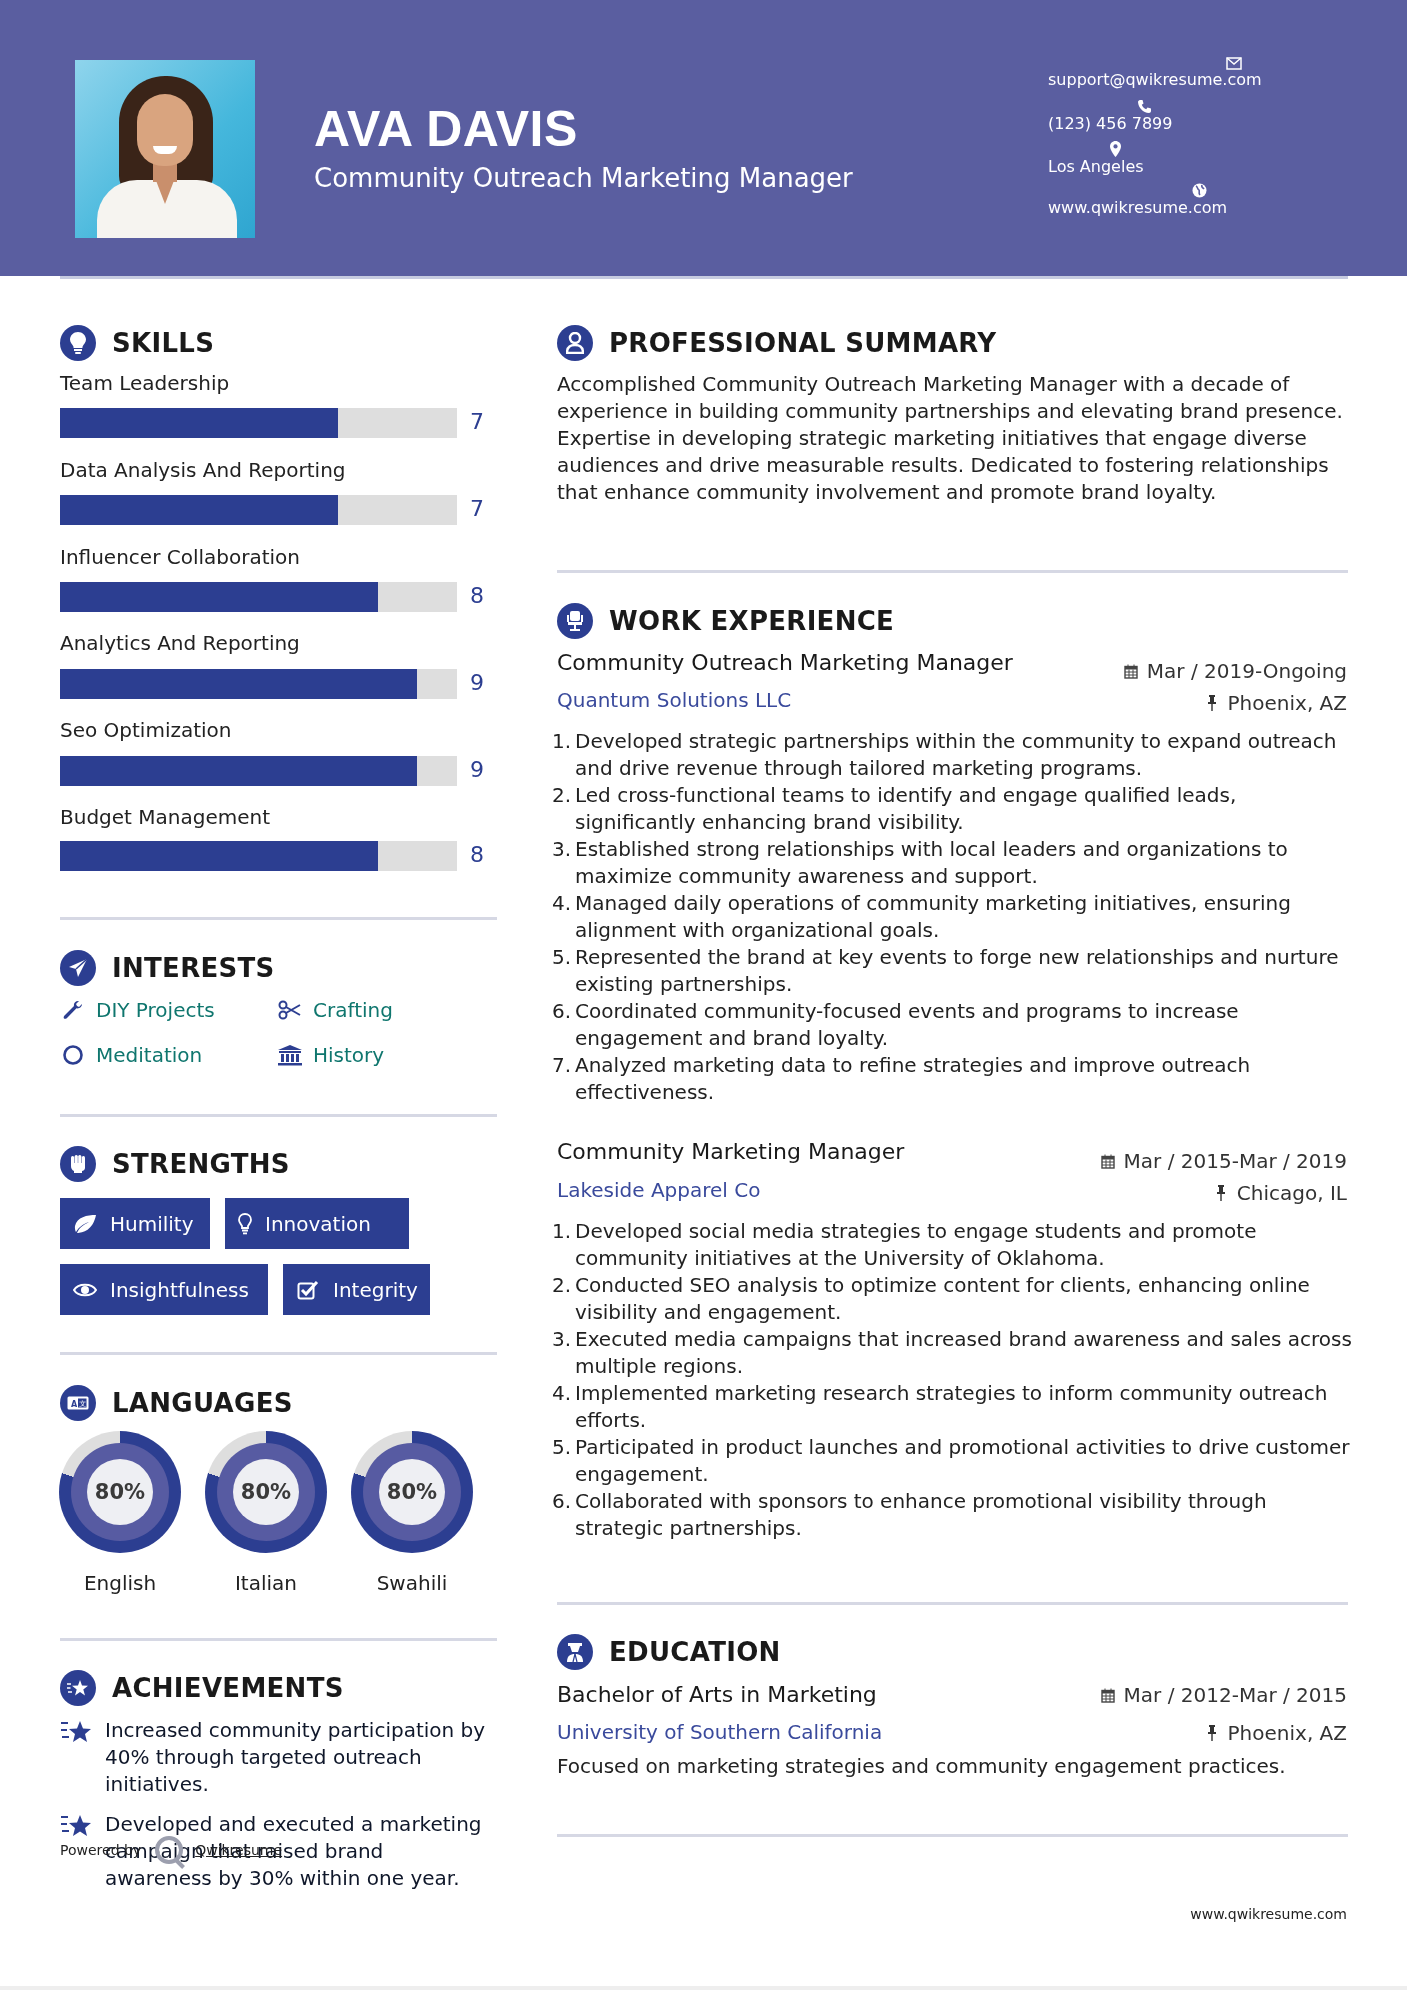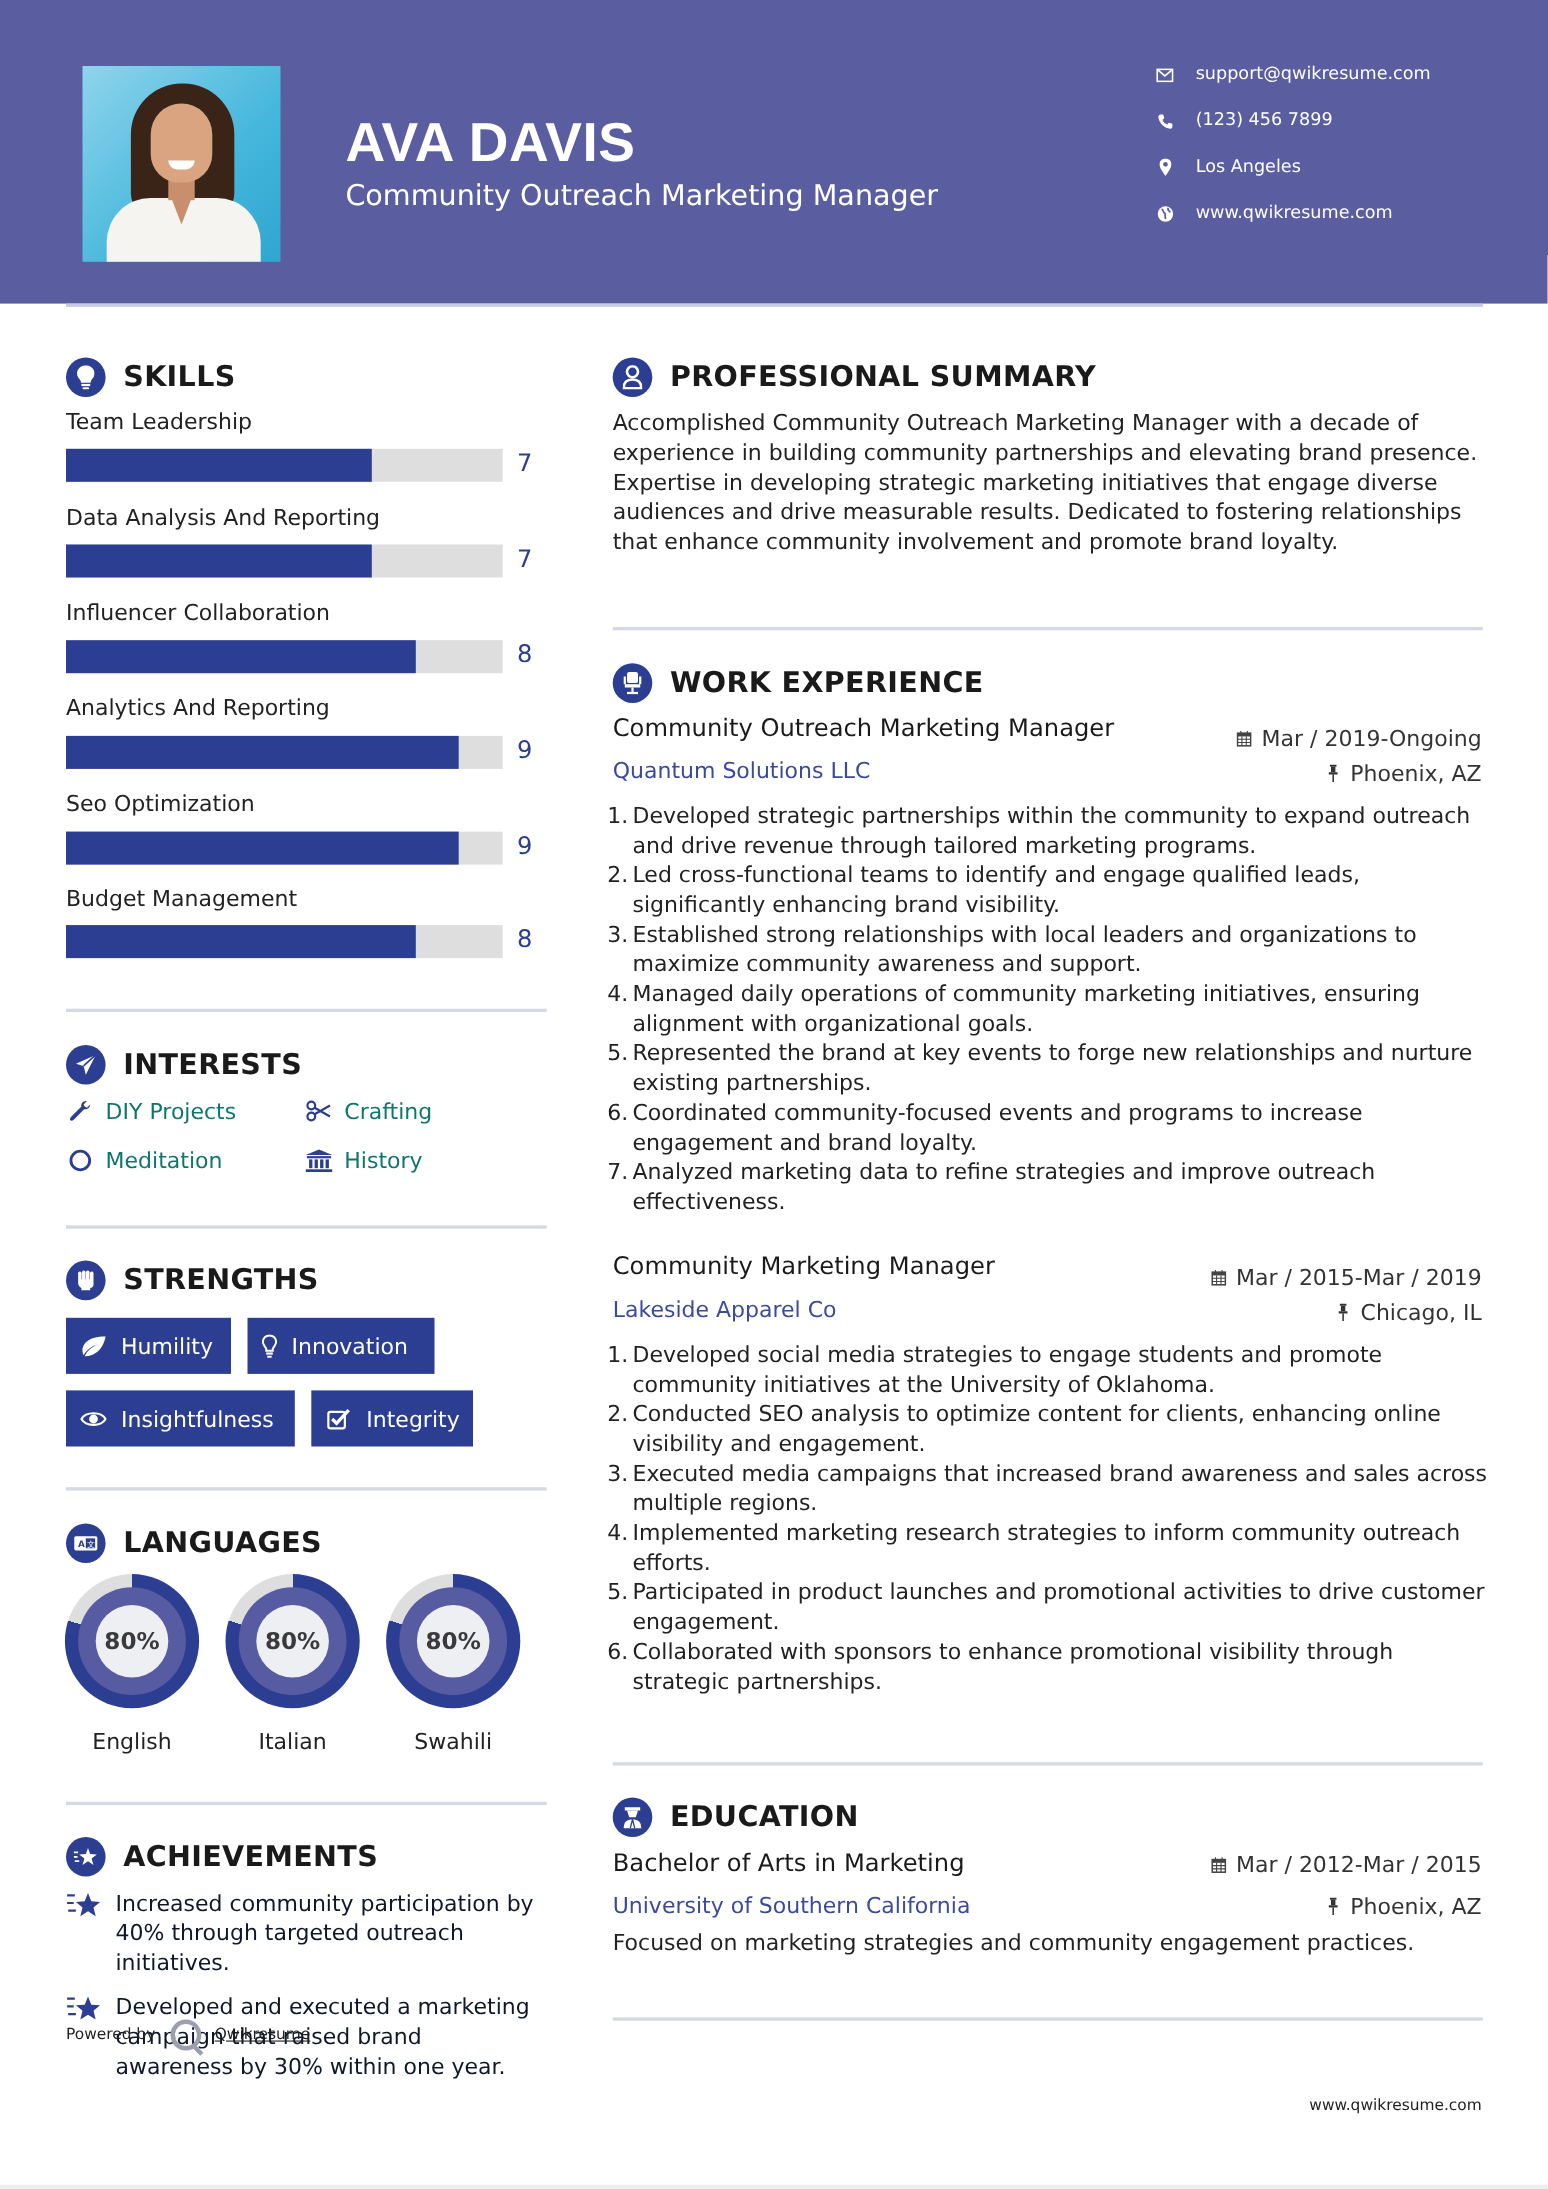--- a/index.html
+++ b/index.html
@@ -13,21 +13,21 @@
   .photo .face { position: absolute; left: 62px; top: 34px; width: 56px; height: 72px; background: #d9a47f; border-radius: 28px 28px 26px 26px; }
   .photo .smile { position: absolute; left: 78px; top: 86px; width: 24px; height: 8px; background: #fff; border-radius: 0 0 12px 12px; }
   .photo .neck { position: absolute; left: 78px; top: 100px; width: 24px; height: 22px; background: #c98f6c; }
   .photo .shirt { position: absolute; left: 22px; top: 120px; width: 140px; height: 70px; background: #f6f4f0; border-radius: 40px 40px 0 0; }
   .photo .vneck { position: absolute; left: 80px; top: 118px; width: 0; height: 0; border-left: 10px solid transparent; border-right: 10px solid transparent; border-top: 26px solid #c98f6c; }
 
   .name { position: absolute; left: 314px; top: 100px; font-family: "Liberation Sans", sans-serif; font-weight: bold; font-size: 50px; color: #ffffff; letter-spacing: 0.5px; }
   .title { position: absolute; left: 314px; top: 163px; font-size: 26px; color: #ffffff; }
 
   .contacts { position: absolute; left: 1048px; top: 56px; }
-  .contact { position: absolute; left: 0; height: 24px; display: flex; align-items: flex-start; white-space: nowrap; }
+  .contact { position: absolute; left: 0; height: 24px; display: flex; align-items: flex-end; white-space: nowrap; flex-direction: column; }
   .contact .cicon { width: 22px; height: 22px; display: inline-flex; align-items: center; justify-content: center; margin-right: 17px; }
   .contact .ctext { font-size: 16px; color: #ffffff; }
 
   .sec-title { position: absolute; display: flex; align-items: center; }
   .sec-icon { width: 36px; height: 36px; border-radius: 50%; background: #2c3e91; display: inline-flex; align-items: center; justify-content: center; margin-right: 16px; }
   .sec-text { font-weight: bold; font-size: 26px; color: #1a1a1a; letter-spacing: 0.3px; }
 
   .divider { position: absolute; height: 3px; background: #d6d8e4; }
 
   .skill-label { position: absolute; left: 60px; font-size: 20px; color: #222; }
@@ -242,21 +242,21 @@
 </div>
 
 <div class="badge" style="left:60px; top:1198px; width:150px;">
   <span class="bicon">
     <svg width="24" height="20" viewBox="0 0 24 20">
         <path d="M23 1 C14 1 4 3 2 12 C1.5 15 3 18 3 18 C6 13 10 10 16 8 C10 11 6 14 4 19 C10 19 20 16 23 1Z" fill="#fff"></path>
       </svg>
   </span>
   <span>Humility</span>
 </div>
-<div class="badge" style="left:225px; top:1198px; width:170px;">
+<div class="badge" style="left:225px; top:1198px; width:184px;">
   <span class="bicon" style="width:16px;">
     <svg width="14" height="22" viewBox="0 0 14 22">
         <path d="M7 1 C10.5 1 13 3.6 13 7 C13 9.6 11 11 10 13 L10 15 L4 15 L4 13 C3 11 1 9.6 1 7 C1 3.6 3.5 1 7 1Z" fill="none" stroke="#fff" stroke-width="1.8"></path>
         <rect x="4" y="16.5" width="6" height="2" fill="#fff"></rect>
         <rect x="5" y="19.5" width="4" height="1.8" fill="#fff"></rect>
       </svg>
   </span>
   <span>Innovation</span>
 </div>
 <div class="badge" style="left:60px; top:1264px; width:208px;">

